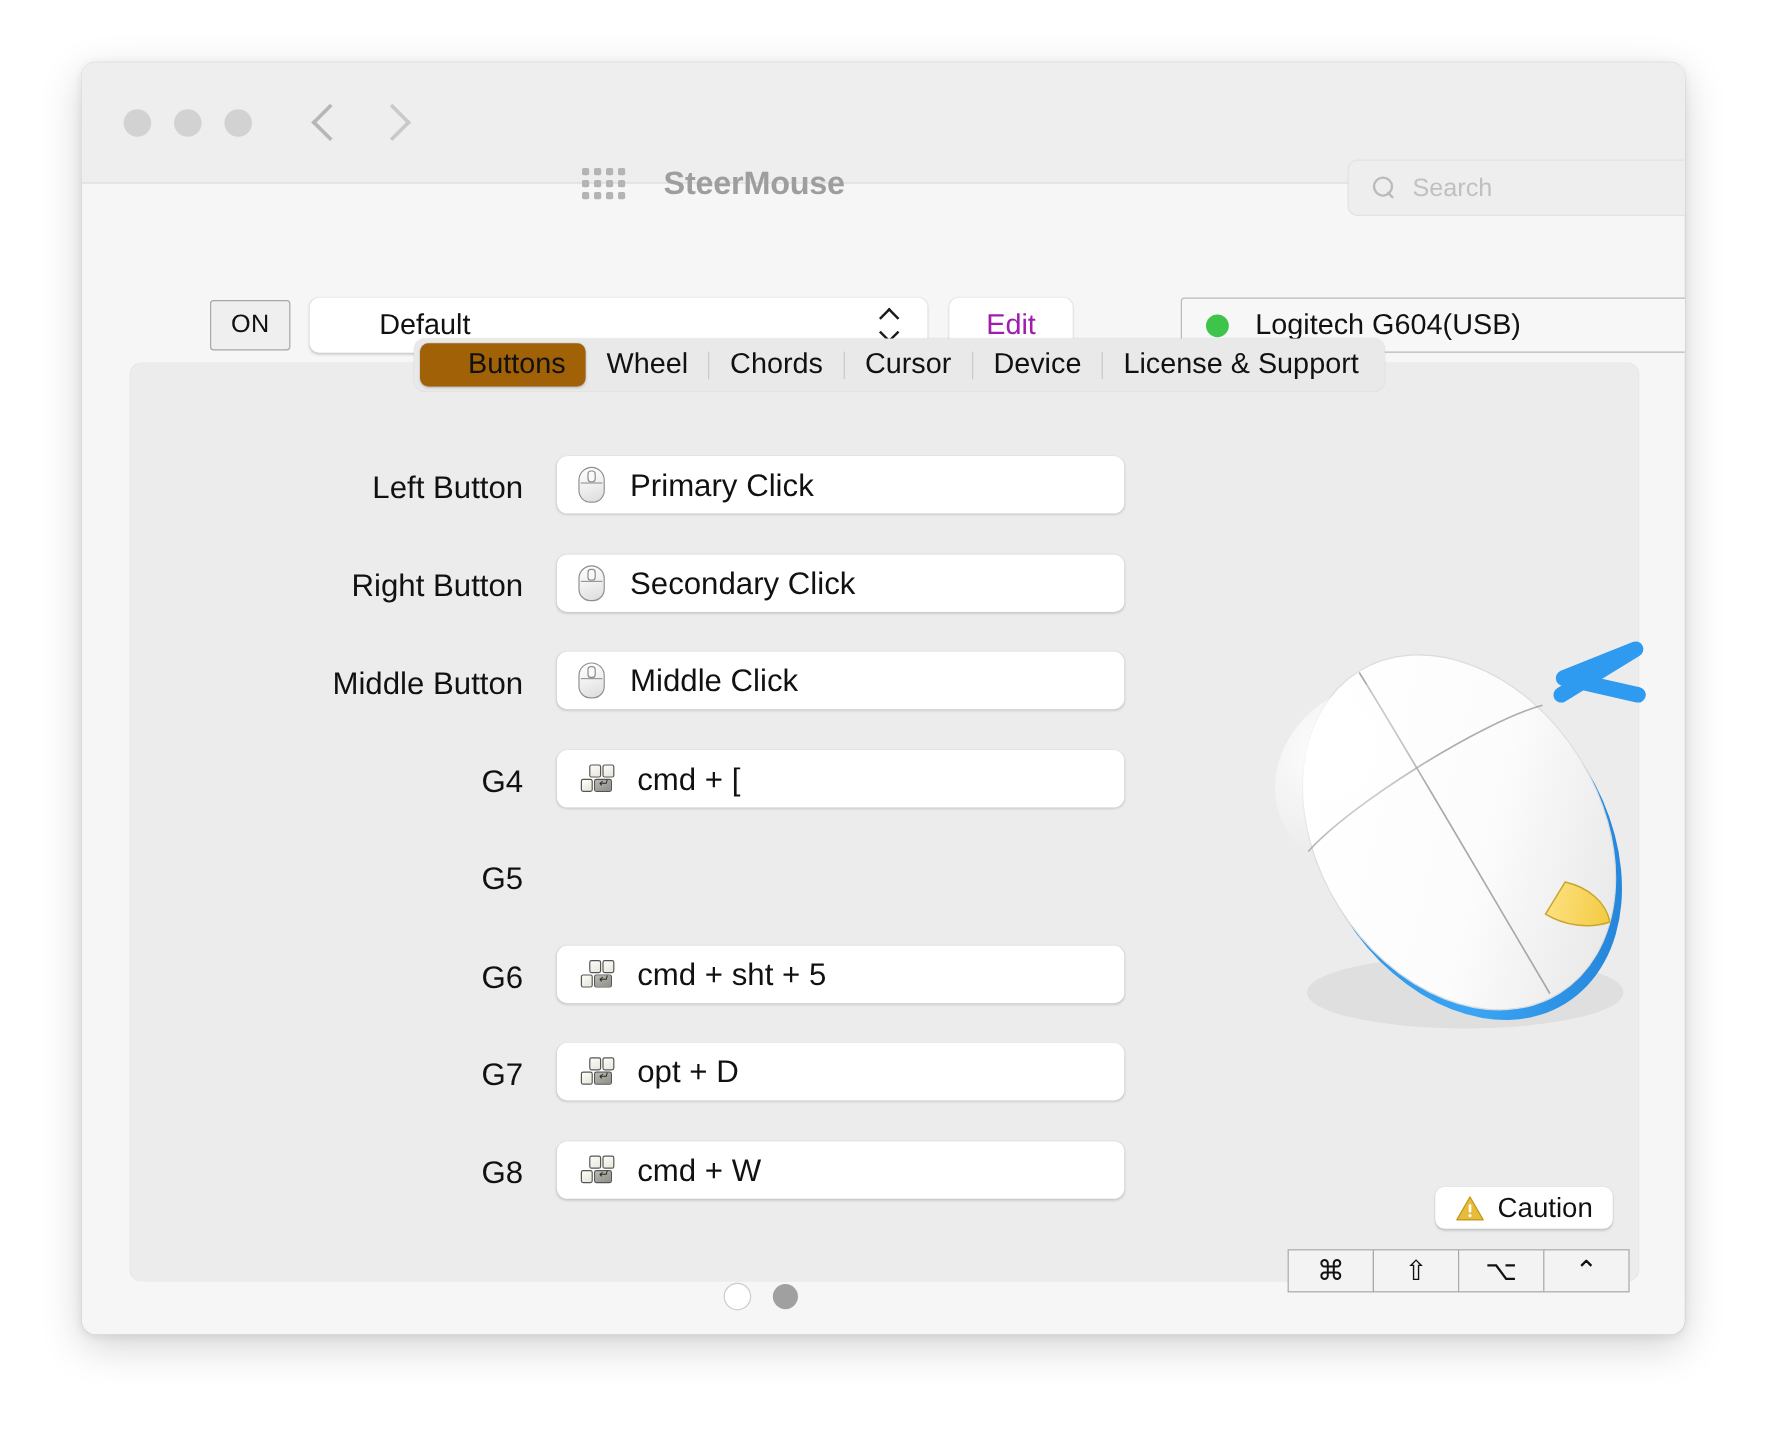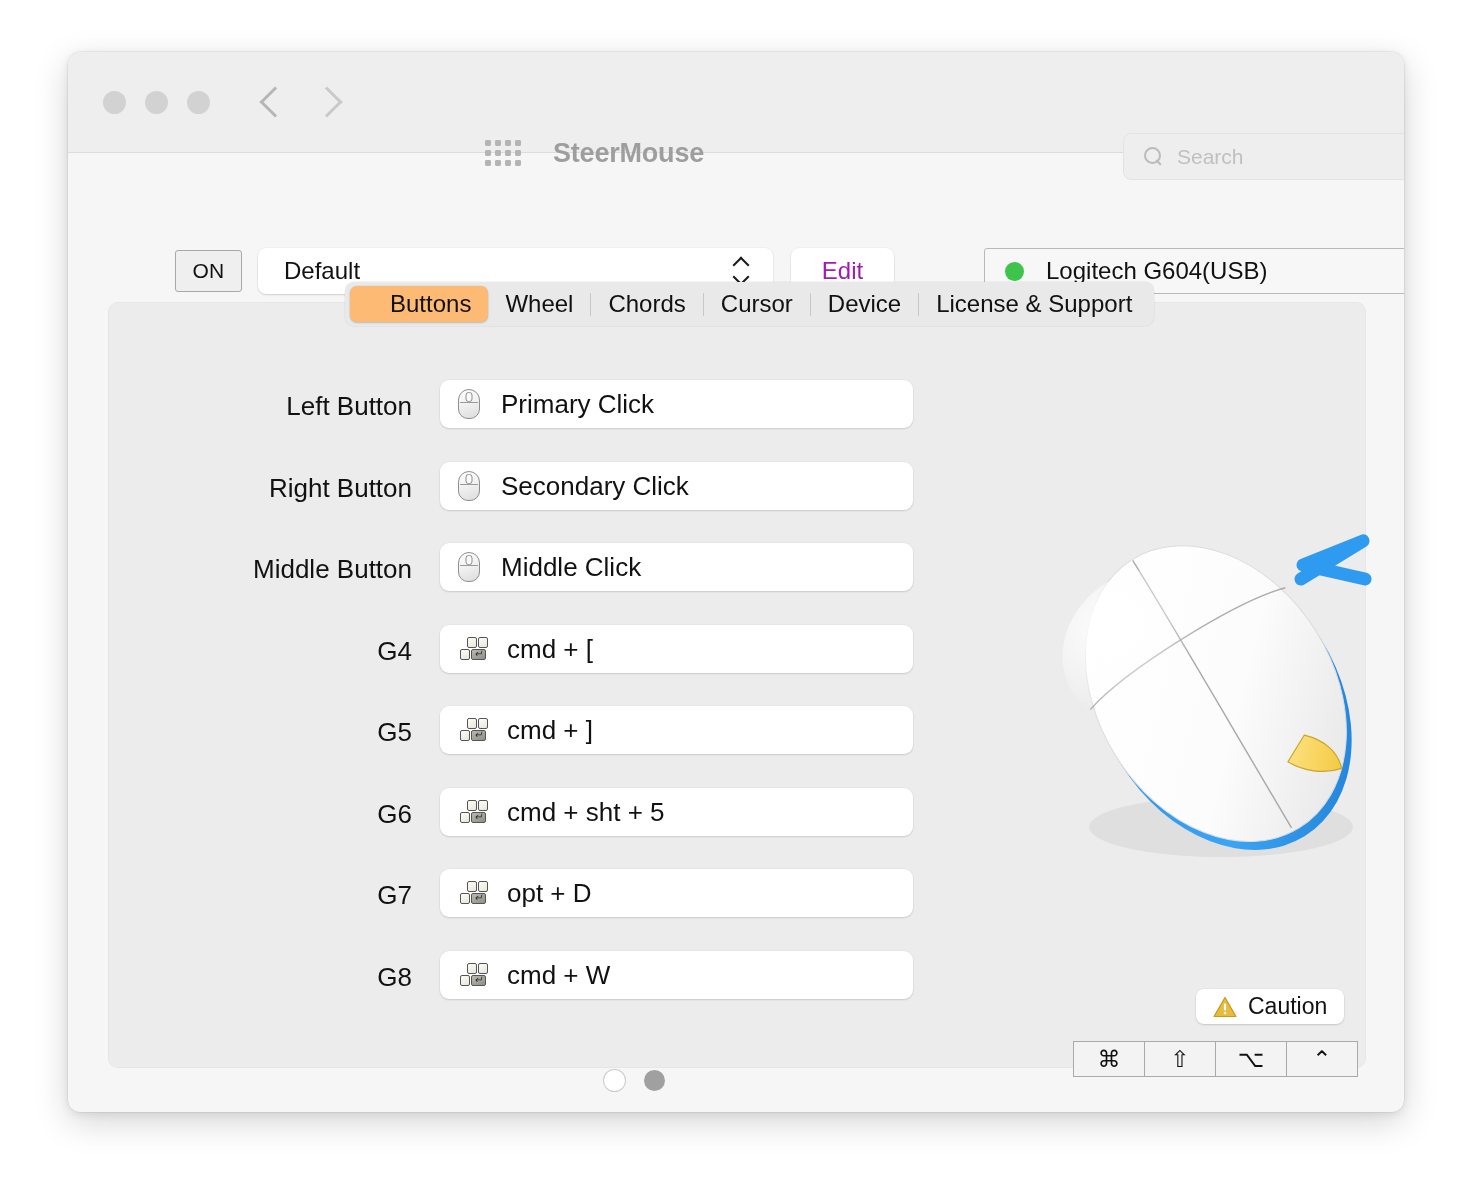--- a/index.html
+++ b/index.html
@@ -183,21 +183,21 @@
     top: 95px;
     width: 515px;
     height: 46px;
     background: #ffffff;
     border-radius: 8px;
     box-shadow: 0 1px 2px rgba(0,0,0,0.14), 0 0 0 0.5px rgba(0,0,0,0.05);
     display: flex;
     align-items: center;
   }
   #profile-value {
-    margin-left: 26px;
+    margin-left: 58px;
     font-size: 24px;
     color: #111;
   }
   .stepper-chev {
     position: absolute;
     right: 22px;
     top: 50%;
     transform: translateY(-50%);
     width: 18px;
     height: 30px;
@@ -285,37 +285,38 @@
     height: 36px;
     padding: 0 17px;
     display: flex;
     align-items: center;
     font-size: 24px;
     color: #111;
     border-radius: 7px;
     white-space: nowrap;
   }
   .tab.active {
-    background: #fdba74;
+    background: #a16207;
     box-shadow: 0 1px 2px rgba(0,0,0,0.18), 0 0 0 0.5px rgba(0,0,0,0.06);
     padding-left: 40px;
   }
   .tab-sep {
     width: 1px;
     height: 23px;
     background: #c8c8c8;
     flex: none;
   }
 
   
   #rows {
     position: absolute;
     left: 0;
     top: 328px;
     width: 890px;
+    padding-left: 24px;
   }
   .row {
     position: relative;
     height: 81.5px;
     display: flex;
     align-items: flex-start;
   }
   .row-label {
     width: 372px;
     text-align: right;
@@ -580,29 +581,20 @@
             <i class="k2"></i>
             <i class="k3"></i>
             <i class="k4"></i>
           </span>
         <span class="row-value">cmd + [</span>
       </div>
     </div>
 
     <div class="row">
       <div class="row-label">G5</div>
-      <div class="row-field">
-        <span class="kbd-icon">
-            <i class="k1"></i>
-            <i class="k2"></i>
-            <i class="k3"></i>
-            <i class="k4"></i>
-          </span>
-        <span class="row-value">cmd + ]</span>
-      </div>
     </div>
 
     <div class="row">
       <div class="row-label">G6</div>
       <div class="row-field">
         <span class="kbd-icon">
             <i class="k1"></i>
             <i class="k2"></i>
             <i class="k3"></i>
             <i class="k4"></i>

